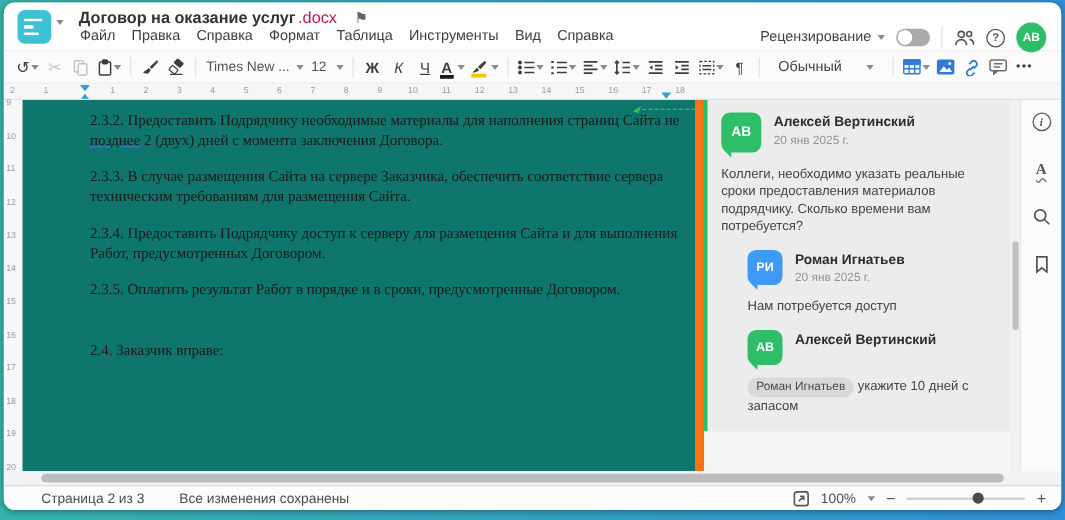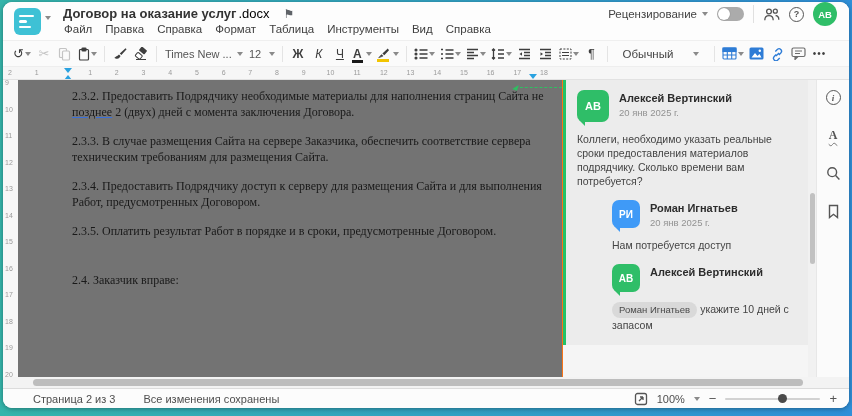--- a/index.html
+++ b/index.html
@@ -16,26 +16,26 @@
     background:#3ec1d5; border-radius:6px; display:flex; flex-direction:column;
     justify-content:center; gap:3px; padding-left:5px; }
   .logo i { display:block; height:2.5px; background:#fff; border-radius:2px; }
   .logo i:nth-child(1){width:15px}.logo i:nth-child(2){width:8px}.logo i:nth-child(3){width:12px}
   .logo-caret { position:absolute; left:42px; top:14px; }
   .caret { width:0; height:0; border-left:3.5px solid transparent;
     border-right:3.5px solid transparent; border-top:4px solid #8a8a8a; display:inline-block; }
   .title-row { position:absolute; left:60px; top:4px; font-size:13px; color:#333;
     display:flex; align-items:center; gap:2px;justify-content:flex-end; }
   .title-main { font-weight:bold; }
-  .title-ext { color:#000000; }
+  .title-ext { color:#be185d; }
   .flag { margin-left:12px; color:#5f6368; font-size:12px; }
   .menu-row { position:absolute; left:61px; top:21px; display:flex; gap:13px;
     font-size:11.5px; color:#404040; }
   .menu-row span { cursor:default; }
-  .header-right { position:absolute; right:12px; top:0; display:flex;
+  .header-right { position:absolute; right:12px; top:16px; display:flex;
     align-items:center; gap:9px; }
   .review-label { font-size:11.5px; color:#444; display:flex; align-items:center; gap:5px; }
   .toggle { width:27px; height:14px; border-radius:8px; background:#ababab; position:relative; }
   .toggle .knob { position:absolute; left:1px; top:1px; width:12px; height:12px;
     border-radius:50%; background:#fff; box-shadow:0 0 1px rgba(0,0,0,.4); }
   .vdiv { width:1px; height:18px; background:#e0e0e0; }
   .circle-icon { width:15px; height:15px; border:1.4px solid #555; border-radius:50%;
     display:flex; align-items:center; justify-content:center; font-size:9px;
     color:#555; font-weight:bold; }
   .avatar { width:24px; height:24px; border-radius:50%; background:#2fbe68; color:#fff;
@@ -72,41 +72,41 @@
   .marker { position:absolute; width:0; height:0; }
   .m-down { border-left:4.5px solid transparent; border-right:4.5px solid transparent;
     border-top:5px solid #2aa2e0; }
   .m-up { border-left:4.5px solid transparent; border-right:4.5px solid transparent;
     border-bottom:5px solid #2aa2e0; }
 
   
   .main { flex:1; display:flex; min-height:0; }
   .v-ruler { width:15px; background:#f7f7f7; position:relative; flex:none; }
   .vnum { position:absolute; left:2px; font-size:7px; color:#9a9a9a; }
-  .doc { flex:1; background:#737373; border-right:1px solid #f97316; position:relative;
+  .doc { flex:1; background:#0f766e; border-right:7px solid #f97316; position:relative;
     overflow:hidden; }
   .doc-content { padding:8px 10px 0 54px; font-family:"Liberation Serif", serif;
     font-size:12px; line-height:16px; color:#191919; }
   .para { margin-bottom:13px; }
   .para.spaced { margin-top:33px; }
   .line { white-space:nowrap; }
   .ins { text-decoration:underline; text-decoration-color:#3a6fd8; }
   .anchor-line { position:absolute; top:7px; right:0; width:47px;
     border-top:1.5px dashed #2fbf61; }
   .anchor-line::before { content:""; position:absolute; left:-2px; top:-4px;
     width:0; height:0; border-left:5px solid transparent;
     border-bottom:6px solid #2fbf61; transform:rotate(18deg); }
 
   
   .comments { width:245px; background:#f5f5f5; flex:none; font-size:10.5px;
     color:#444; overflow:hidden; }
   .thread { background:#ececec; border-left:3px solid #22c268; padding:10px 10px 13px 11px; }
   .comment { position:relative; margin-top:12px; }
   .comment:first-child { margin-top:0; }
-  .comment.reply { margin-left:35px; }
+  .comment.reply { margin-left:21px; }
   .c-avatar { position:absolute; left:0; top:0; width:32px; height:32px; border-radius:7px;
     color:#fff; font-weight:bold; font-size:11px; display:flex; align-items:center;
     justify-content:center; }
   .reply .c-avatar { width:28px; height:28px; font-size:10px; }
   .c-avatar::after { content:""; position:absolute; left:2px; bottom:-4px;
     border-left:6px solid transparent; border-right:0 solid transparent;
     border-top:6px solid currentColor; }
   .c-head { margin-left:42px; min-height:34px; padding-top:2px; }
   .reply .c-head { margin-left:38px; min-height:30px; }
   .c-name { font-weight:bold; font-size:11px; color:#2d2d2d; }

